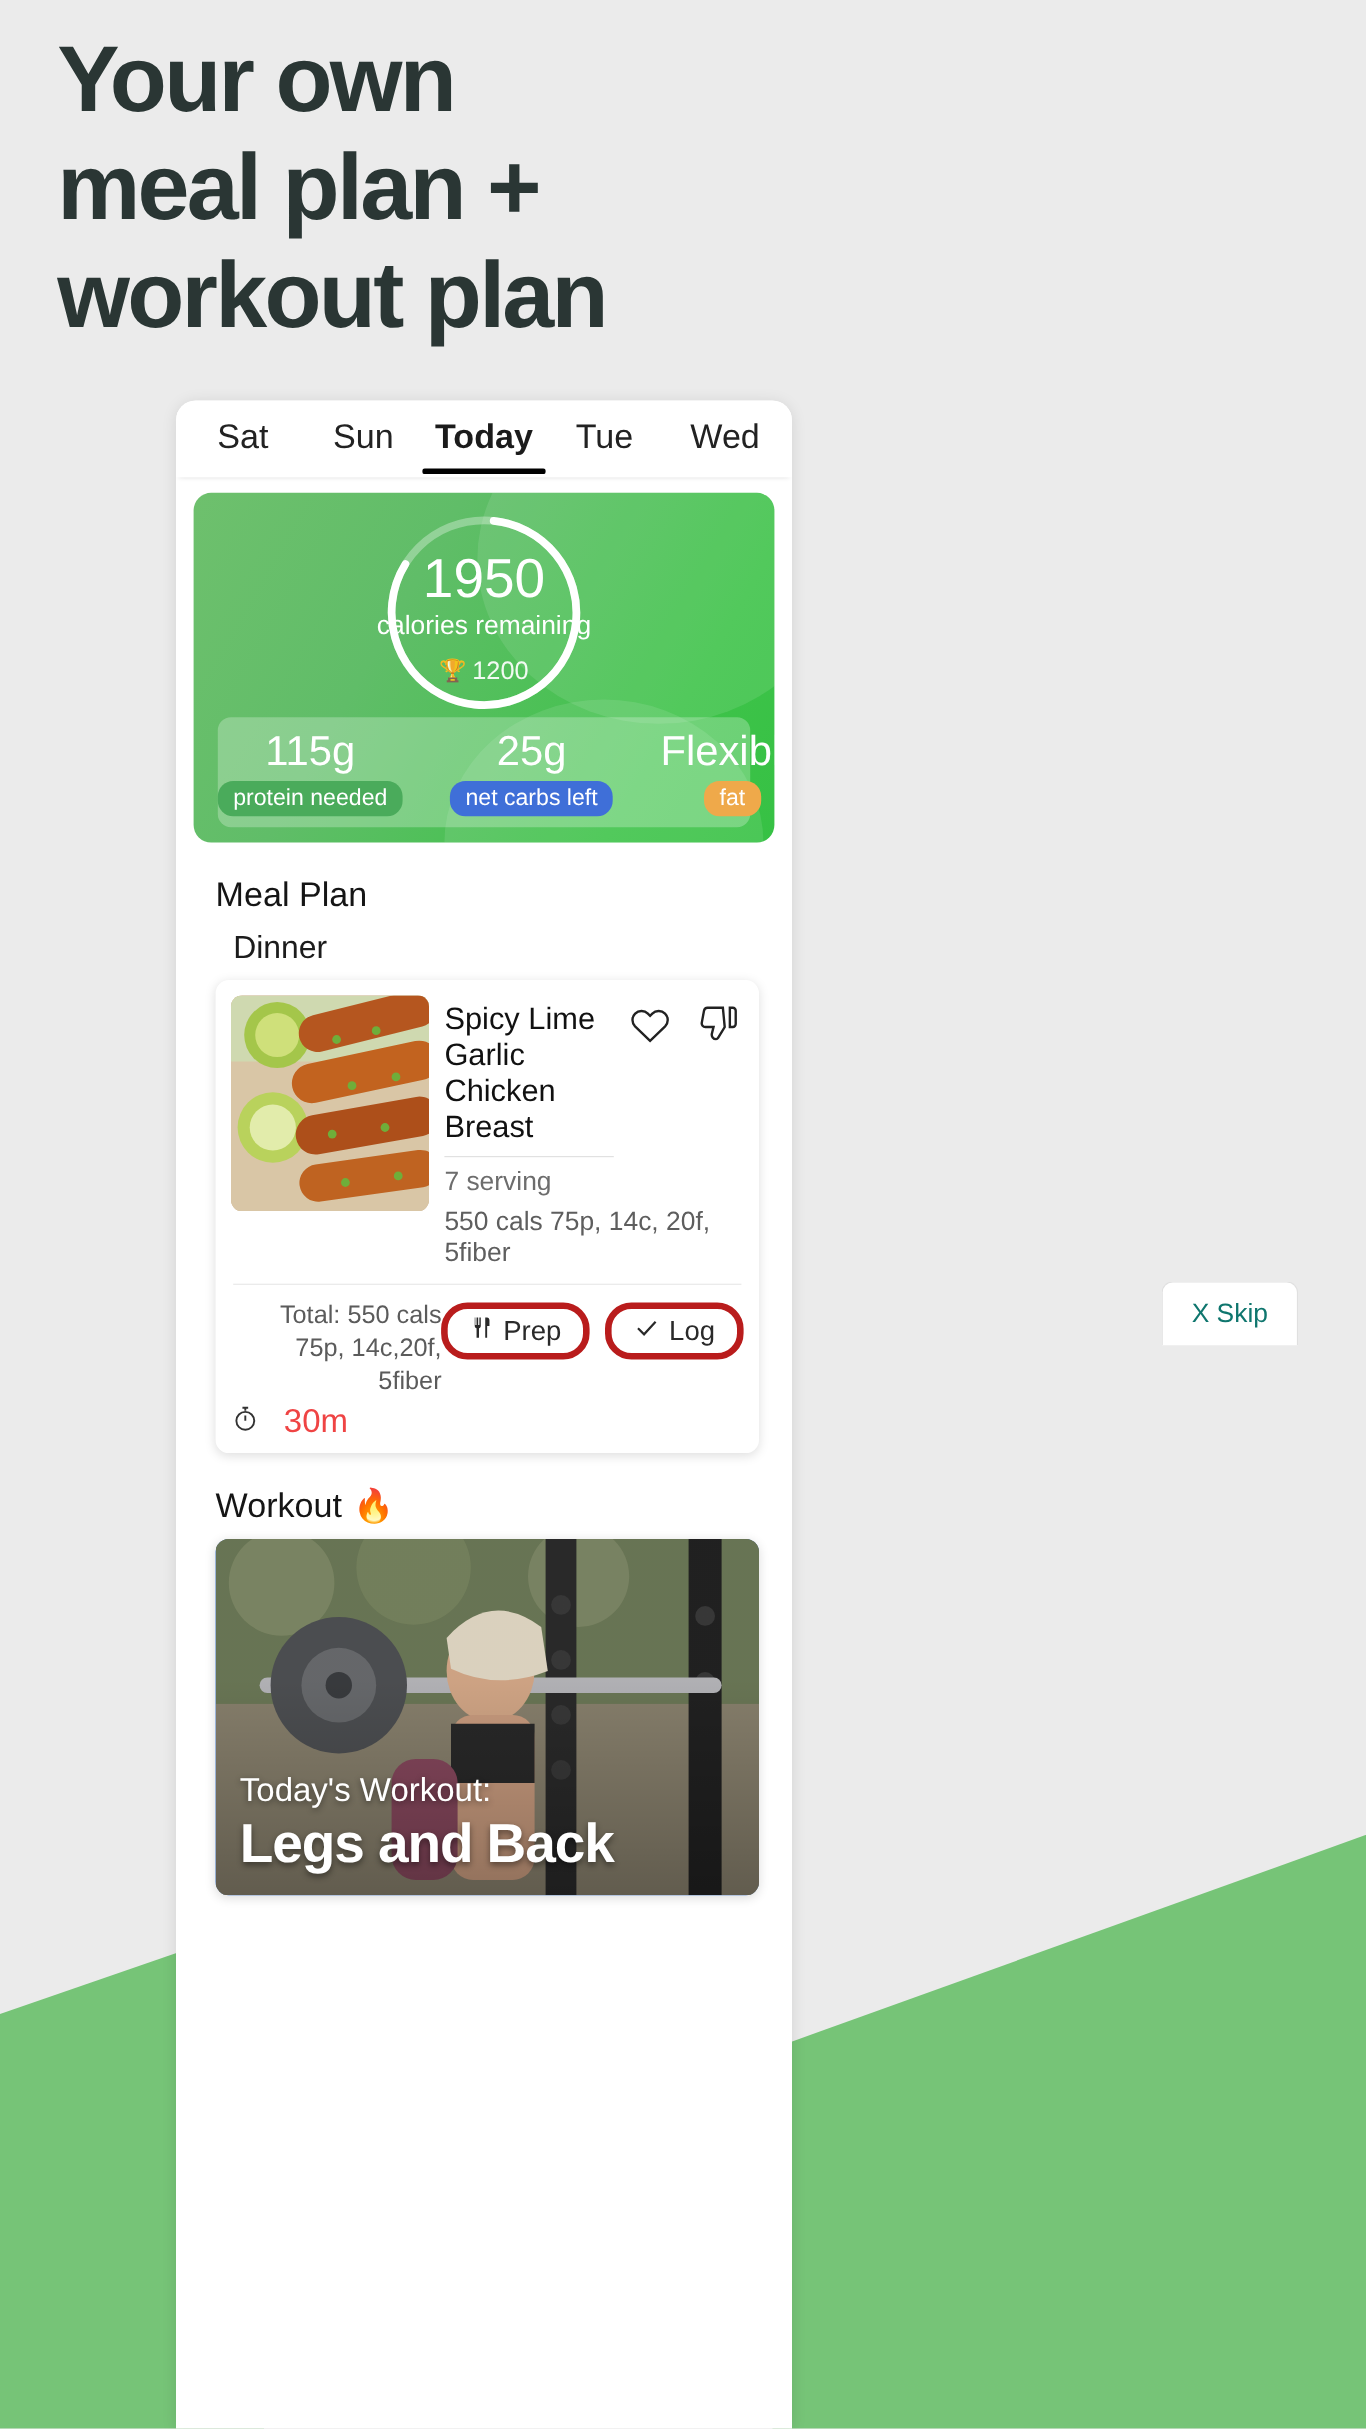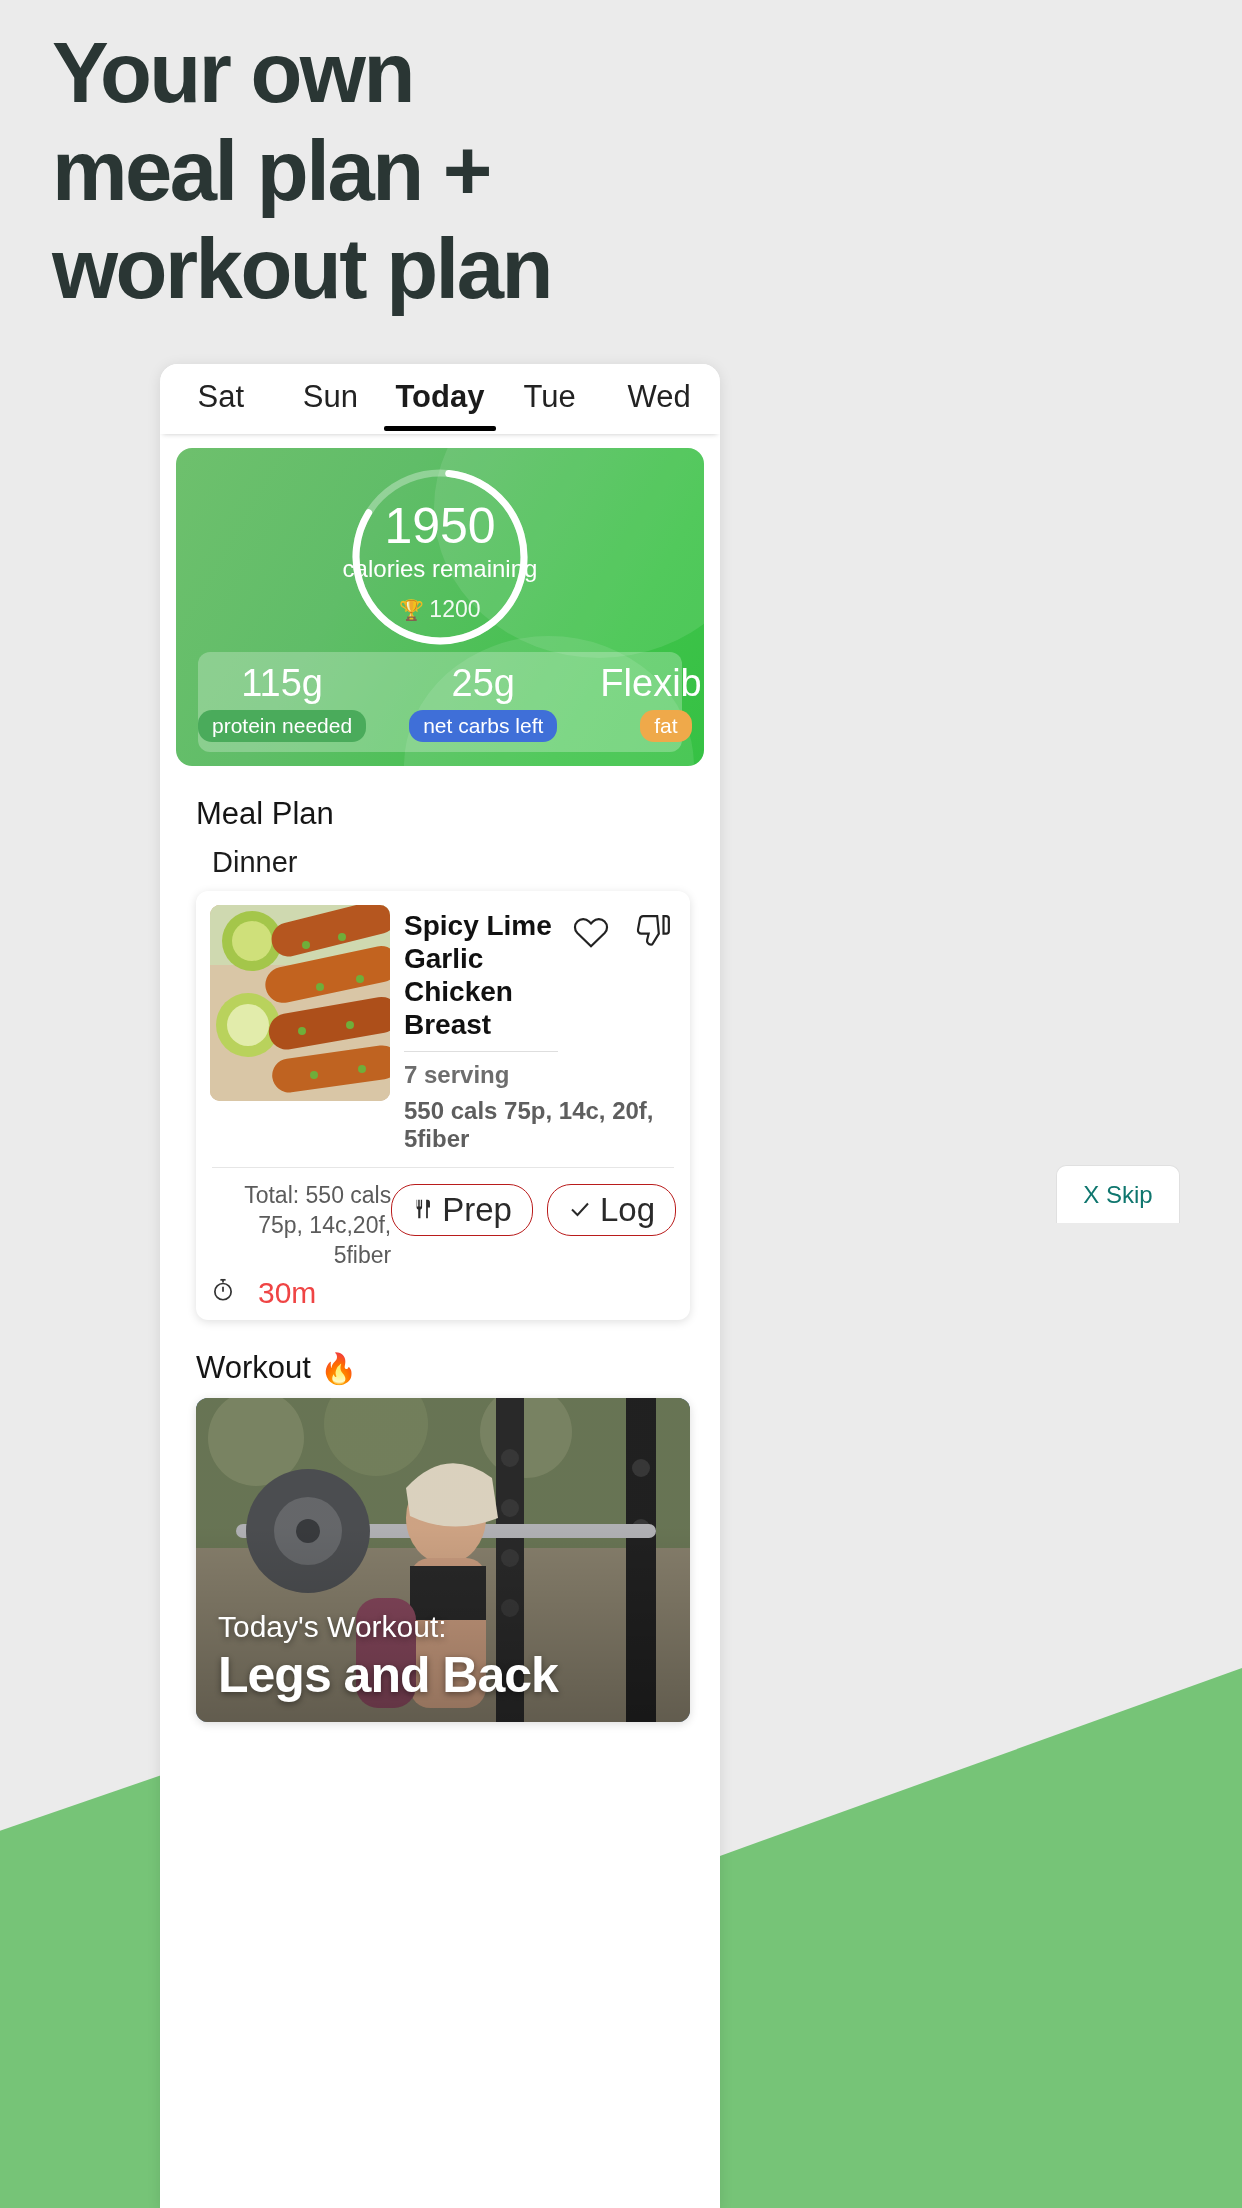--- a/index.html
+++ b/index.html
@@ -203,21 +203,21 @@
 
   
   .meal-card {
     margin: 12px 30px 0 36px;
     background: #fff;
     border-radius: 12px;
     box-shadow: 0 2px 10px rgba(0,0,0,0.13);
     padding: 14px 14px 12px 14px;
     position: relative;
   }
-  .meal-top { display: flex; gap: 14px; font-weight: bold; }
+  .meal-top { display: flex; gap: 14px; }
   .meal-thumb {
     width: 180px; height: 196px;
     border-radius: 10px;
     flex-shrink: 0;
     overflow: hidden;
     position: relative;
     background: #cbb08a;
   }
   .meal-info { flex: 1; padding-top: 4px; position: relative; }
   .meal-name {
@@ -244,26 +244,26 @@
 
   .meal-foot {
     display: flex; align-items: flex-start;
     padding-top: 12px;
     text-align: right;
   }
   .meal-total { flex: 1; font-size: 23px; color: #5b5b5b; line-height: 30px; }
   .meal-time { display: flex; align-items: center; gap: 22px; margin-top: 7px; font-size: 30px; color: #ef4444; }
   .foot-btns { display: flex; gap: 14px; padding-top: 4px; }
   .pill-btn {
-    border: 1px solid #b91c1c;
+    border: 6px solid #b91c1c;
     border-radius: 24px;
     height: 52px;
     padding: 0 20px;
     display: flex; align-items: center; gap: 8px;
-    font-size: 33px; color: #2a2a2a;
+    font-size: 25px; color: #2a2a2a;
     background: #fff;
   }
 
   
   .workout-card {
     margin: 12px 30px 0 36px;
     height: 324px;
     border-radius: 12px;
     overflow: hidden;
     position: relative;

